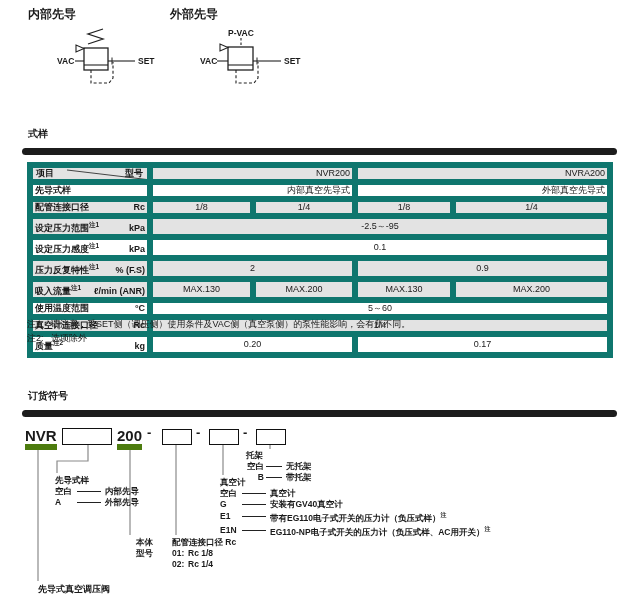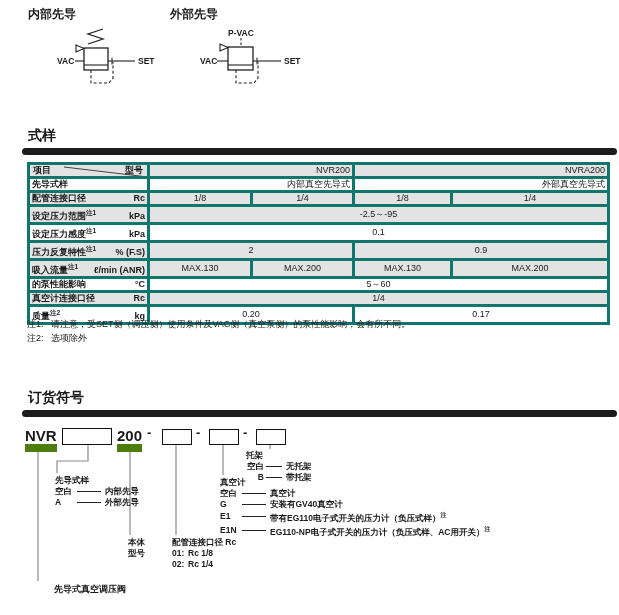--- a/index.html
+++ b/index.html
@@ -1,26 +1,26 @@
 <!DOCTYPE html>
 <html><head>
 <meta charset="utf-8">
 <style>
   html,body{margin:0;padding:0;background:#fff;}
   #page{position:relative;width:619px;height:615px;background:#fff;overflow:hidden;
         font-family:"Liberation Sans","DejaVu Sans",sans-serif;color:#1a1a1a;}
   .abs{position:absolute;}
   .dia-title{font-size:12px;font-weight:bold;white-space:nowrap;}
-  .sec-title{font-size:14px;font-weight:bold;white-space:nowrap;}
+  .sec-title{font-size:10px;font-weight:bold;white-space:nowrap;}
   .bar{height:7px;background:#1c1c1c;border-radius:4px;}
 
   
   table.spec{border-collapse:collapse;table-layout:fixed;width:580px;font-size:9px;
              border:1px solid #333;border-top:2px solid #222;border-bottom:2px solid #222;}
-  table.spec td{border:3px solid #0f766e;height:11px;line-height:11px;text-align:center;
+  table.spec td{border:6px solid #0f766e;height:11px;line-height:11px;text-align:center;
                 padding:0 2px;overflow:hidden;white-space:nowrap;}
   table.spec tr.shade td{background:#e3e3e3;}
   table.spec td.bold{font-weight:normal;text-align:right;}
   td.lbl{text-align:left;}
   .lblwrap{display:flex;justify-content:space-between;align-items:baseline;}
   .lname{font-weight:bold;}
   .lname sup{font-size:6.5px;font-weight:bold;}
   .unit{font-weight:bold;}
   td.diag{position:relative;}
   td.diag svg{position:absolute;left:0;top:0;}
@@ -28,34 +28,34 @@
   .hm{position:absolute;right:4px;top:0;font-weight:bold;}
 
   
   .notes{font-size:9px;line-height:13.5px;}
   .note-line{display:flex;white-space:nowrap;}
   .nlab{width:24px;flex:none;}
 
   
   #order{position:absolute;left:0;top:425px;width:619px;height:190px;}
   .codetxt{position:absolute;font-size:15px;font-weight:bold;line-height:16px;
-           border-bottom:8px solid #4d7c0f;padding-bottom:0px;}
+           border-bottom:6px solid #4d7c0f;padding-bottom:0px;}
   .cbox{position:absolute;border:1.5px solid #111;background:#fff;}
   .cdash{position:absolute;font-size:13px;font-weight:bold;line-height:10px;}
   .blk{position:absolute;font-size:8.5px;line-height:11px;white-space:nowrap;}
   .blk .btitle{font-weight:bold;}
   .opt{display:flex;align-items:center;}
   .opt .code{min-width:20px;font-weight:bold;}
   .opt .dashln{width:24px;height:1px;background:#222;margin:0 4px 0 2px;flex:none;}
   .opt .desc{font-weight:bold;}
   .opt .desc sup{font-size:6px;}
   .opt.nodash .code{min-width:16px;}
   #blk-bracket .code{min-width:18px;text-align:right;}
   #blk-bracket .dashln{width:16px;}
-  #lbl-bottom{font-size:9px;font-weight:bold;margin-left:16px;}
+  #lbl-bottom{font-size:9px;font-weight:bold;}
   svg text{font-family:"Liberation Sans","DejaVu Sans",sans-serif;}
 </style>
 </head>
 <body>
 
 <div id="page">
 
   <div class="abs dia-title" style="left:28px;top:6px;">内部先导</div>
   <div class="abs dia-title" style="left:170px;top:6px;">外部先导</div>
 
@@ -167,21 +167,21 @@
             </div>
           </td>
           <td colspan="1">MAX.130</td>
           <td colspan="1">MAX.200</td>
           <td colspan="1">MAX.130</td>
           <td colspan="1">MAX.200</td>
         </tr>
         <tr>
           <td class="lbl">
             <div class="lblwrap">
-              <span class="lname">的泵性能影响</span>
+              <span class="lname">使用温度范围</span>
               <span class="unit">°C</span>
             </div>
           </td>
           <td colspan="4">5～60</td>
         </tr>
         <tr class="shade">
           <td class="lbl">
             <div class="lblwrap">
               <span class="lname">真空计连接口径</span>
               <span class="unit">Rc</span>
@@ -281,21 +281,21 @@
           <span class="dashln"></span>
           <span class="desc">带有EG110电子式开关的压力计（负压式样）<sup>注</sup></span>
         </div>
         <div class="opt">
           <span class="code">E1N</span>
           <span class="dashln"></span>
           <span class="desc">EG110-NP电子式开关的压力计（负压式样、AC用开关）<sup>注</sup></span>
         </div>
       </div>
 
-    <div class="blk" style="left:128px;top:112px;">
+    <div class="blk" style="left:136px;top:112px;">
       <div class="btitle">本体</div>
       <div class="btitle">型号</div>
     </div>
     <div class="blk" id="blk-port" style="left:172px;top:112px;">
         <div class="btitle">配管连接口径 Rc</div>
         <div class="opt nodash">
           <span class="code">01:</span>
           <span class="desc">Rc 1/8</span>
         </div>
         <div class="opt nodash">

